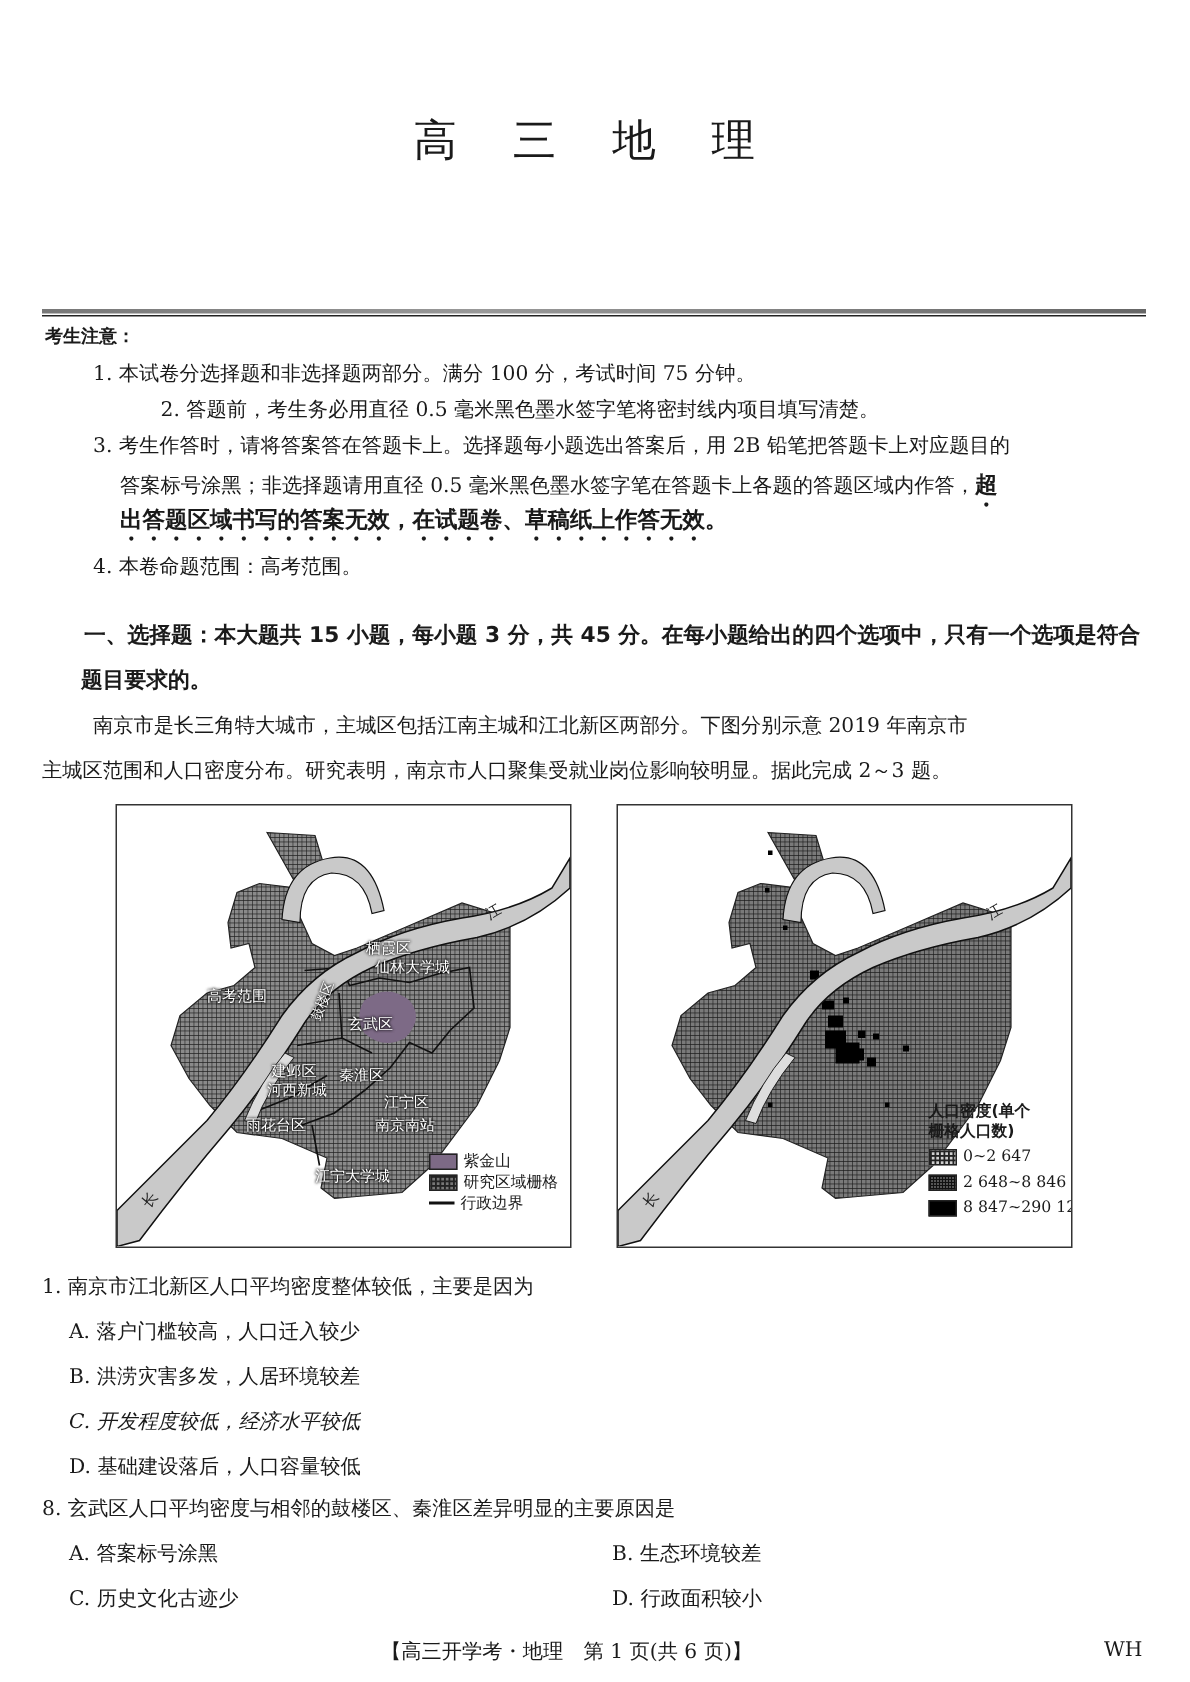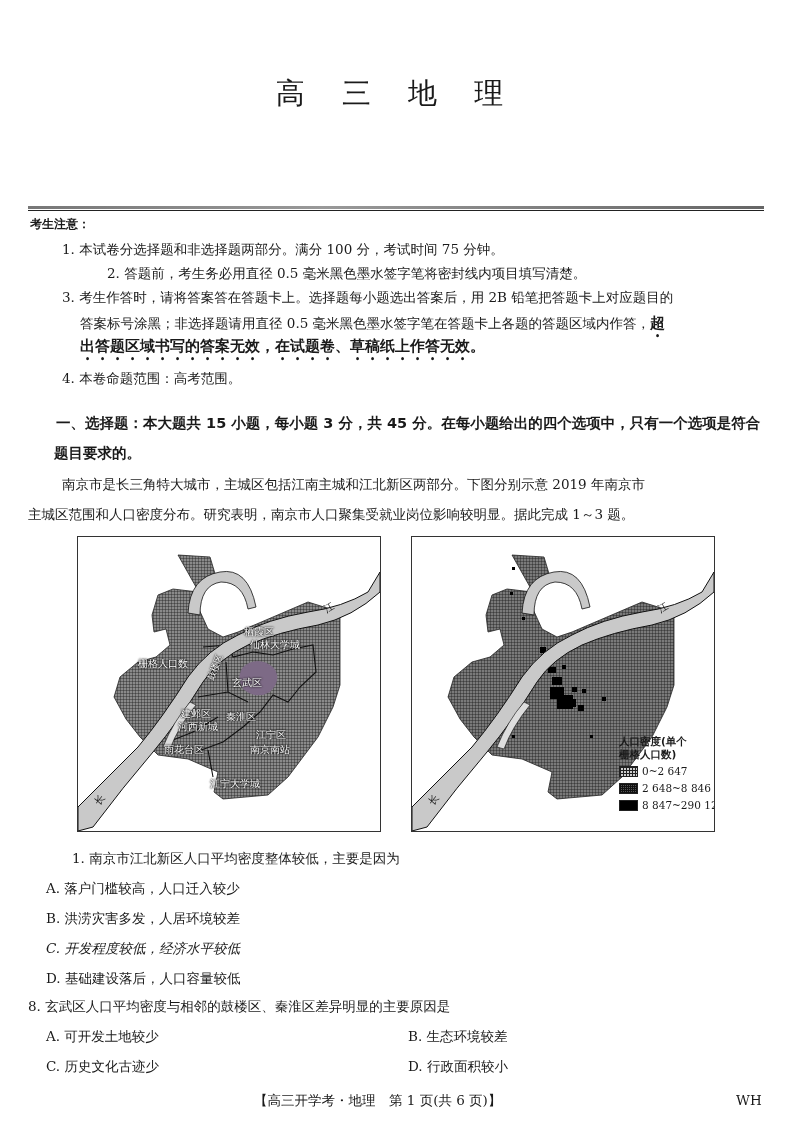--- a/index.html
+++ b/index.html
@@ -57,21 +57,21 @@
 <div class="abs txt" style="left:62px; top:289px;">3. 考生作答时，请将答案答在答题卡上。选择题每小题选出答案后，用 2B 铅笔把答题卡上对应题目的</div>
 <div class="abs txt" style="left:80px; top:314px;">
   <span>答案标号涂黑；非选择题请用直径 0.5 毫米黑色墨水签字笔在答题卡上各题的答题区域内作答，</span><span class="emph">超</span>
 </div>
 <div class="abs txt emph" style="left:80px; top:337px;">出答题区域书写的答案无效，在试题卷、草稿纸上作答无效。</div>
 <div class="abs txt" style="left:62px; top:370px;">4. 本卷命题范围：高考范围。</div>
 
 <div class="abs sec-head" style="left:28px; top:414px;margin-left:28px;">一、选择题：本大题共 15 小题，每小题 3 分，共 45 分。在每小题给出的四个选项中，只有一个选项是符合</div>
 <div class="abs sec-head" style="left:54px; top:444px;">题目要求的。</div>
 <div class="abs txt" style="left:62px; top:476px;">南京市是长三角特大城市，主城区包括江南主城和江北新区两部分。下图分别示意 2019 年南京市</div>
-<div class="abs txt" style="left:28px; top:506px;">主城区范围和人口密度分布。研究表明，南京市人口聚集受就业岗位影响较明显。据此完成 1～3 题。</div>
+<div class="abs txt" style="left:28px; top:506px;">主城区范围和人口密度分布。研究表明，南京市人口聚集受就业岗位影响较明显。据此完成 2～3 题。</div>
 
 <div class="abs map-frame" style="left:77px; top:536px; width:302px; height:294px;">
   <svg width="302" height="294" viewBox="0 0 302 294">
     <defs>
       <pattern id="grid1" width="3" height="3" patternUnits="userSpaceOnUse">
         <rect width="3" height="3" fill="#8a8a8a"></rect>
         <path d="M0 0 H3 M0 0 V3" stroke="#1e1e1e" stroke-width="0.8"></path>
       </pattern>
     </defs>
 
@@ -82,32 +82,46 @@
     <path d="M125 110 L150 108 L155 120 L175 115 L195 118 L215 112 L235 108 L238 135 L222 150 L210 165 L195 158 L182 175 L165 190 L145 205 L118 215 M120 160 L150 155 L170 165 M150 155 L148 125 M140 180 L115 195 L90 205 M130 213 L135 240" fill="none" stroke="#111" stroke-width="1.1"></path>
 
     <path d="M0 270 Q30 240 60 210 Q85 180 110 140 Q130 112 160 98 Q190 82 230 75 Q265 70 290 55 L302 35 L302 55 Q275 80 240 88 Q200 95 170 108 Q140 122 125 145 Q100 185 75 215 Q45 250 15 290 L0 294 Z" fill="#c9c9c9" stroke="#111" stroke-width="1"></path>
 
     <path d="M110 76 Q112 40 142 35 Q170 30 178 70 L170 72 Q165 45 143 45 Q122 48 122 78 Z" fill="#c9c9c9" stroke="#111" stroke-width="0.8"></path>
 
     <path d="M85 210 Q95 185 112 165 L118 168 Q100 190 92 212 Z" fill="#ddd" stroke="#111" stroke-width="0.6"></path>
   </svg>
   <span class="map-label" style="left:166px; top:88px;">栖霞区</span>
   <span class="map-label" style="left:172px; top:101px;">仙林大学城</span>
-  <span class="map-label" style="left:60px; top:120px;">栅格人口数</span>
+  <span class="map-label" style="left:60px; top:120px;">高考范围</span>
   <span class="map-label" style="left:124px; top:124px; transform:rotate(-70deg); font-size:9px;">鼓楼区</span>
   <span class="map-label" style="left:154px; top:139px;">玄武区</span>
   <span class="map-label" style="left:103px; top:170px;">建邺区</span>
   <span class="map-label" style="left:100px; top:183px;">河西新城</span>
   <span class="map-label" style="left:148px; top:173px;">秦淮区</span>
   <span class="map-label" style="left:178px; top:191px;">江宁区</span>
   <span class="map-label" style="left:86px; top:206px;">雨花台区</span>
   <span class="map-label" style="left:142px; top:206px;margin-left:30px;">南京南站</span>
   <span class="map-label" style="left:132px; top:240px;">江宁大学城</span>
   <span class="river-label" style="left:17px; top:256px; transform:rotate(-50deg);">长</span>
   <span class="river-label" style="left:246px; top:64px; transform:rotate(-30deg);">江</span>
+  <div class="abs" style="left:208px; top:230px;">
+    <div class="legend-row">
+      <span class="sw sw-purple"></span>
+      <span>紫金山</span>
+    </div>
+    <div class="legend-row">
+      <span class="sw sw-grid"></span>
+      <span>研究区域栅格</span>
+    </div>
+    <div class="legend-row">
+      <span class="sw-line"></span>
+      <span>行政边界</span>
+    </div>
+  </div>
 </div>
 
 <div class="abs map-frame" style="left:411px; top:536px; width:302px; height:294px;">
   <svg width="302" height="294" viewBox="0 0 302 294">
     <defs>
       <pattern id="grid2" width="3" height="3" patternUnits="userSpaceOnUse">
         <rect width="3" height="3" fill="#7a7a7a"></rect>
         <path d="M0 0 H3 M0 0 V3" stroke="#1a1a1a" stroke-width="0.8"></path>
       </pattern>
     </defs>
@@ -150,26 +164,26 @@
       <span class="sw sw-grid-dark"></span>
       <span>2 648~8 846</span>
     </div>
     <div class="legend-row">
       <span class="sw sw-black"></span>
       <span>8 847~290 123</span>
     </div>
   </div>
 </div>
 
-<div class="abs txt" style="left:28px; top:850px;margin-left:44px;">1. 南京市江北新区人口平均密度整体较低，主要是因为</div>
+<div class="abs txt" style="left:28px; top:850px;">1. 南京市江北新区人口平均密度整体较低，主要是因为</div>
 <div class="abs txt" style="left:46px; top:880px;">A. 落户门槛较高，人口迁入较少</div>
 <div class="abs txt" style="left:46px; top:910px;">B. 洪涝灾害多发，人居环境较差</div>
 <div class="abs txt" style="left:46px; top:940px;font-style:italic;">C. 开发程度较低，经济水平较低</div>
 <div class="abs txt" style="left:46px; top:970px;">D. 基础建设落后，人口容量较低</div>
 
 <div class="abs txt" style="left:28px; top:998px;">8. 玄武区人口平均密度与相邻的鼓楼区、秦淮区差异明显的主要原因是</div>
-<div class="abs txt" style="left:46px; top:1028px;">A. 可开发土地较少</div>
+<div class="abs txt" style="left:46px; top:1028px;">A. 答案标号涂黑</div>
 <div class="abs txt" style="left:408px; top:1028px;">B. 生态环境较差</div>
 <div class="abs txt" style="left:46px; top:1058px;">C. 历史文化古迹少</div>
 <div class="abs txt" style="left:408px; top:1058px;">D. 行政面积较小</div>
 
 <div class="abs footer" style="left:254px; top:1092px;">【高三开学考・地理　第 1 页(共 6 页)】</div>
 <div class="abs footer" style="left:736px; top:1092px;">WH</div>
 
 </body></html>

